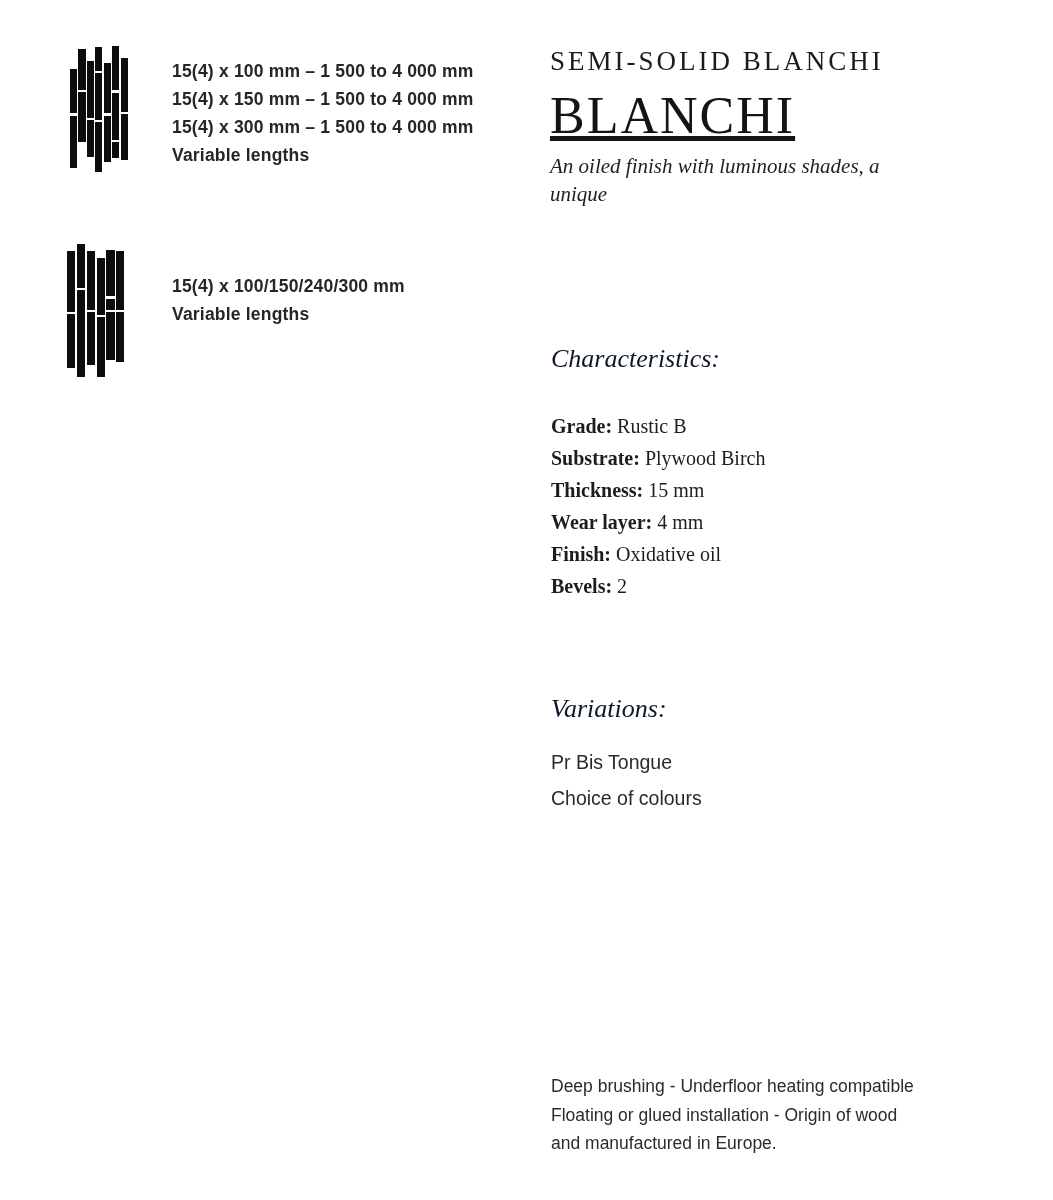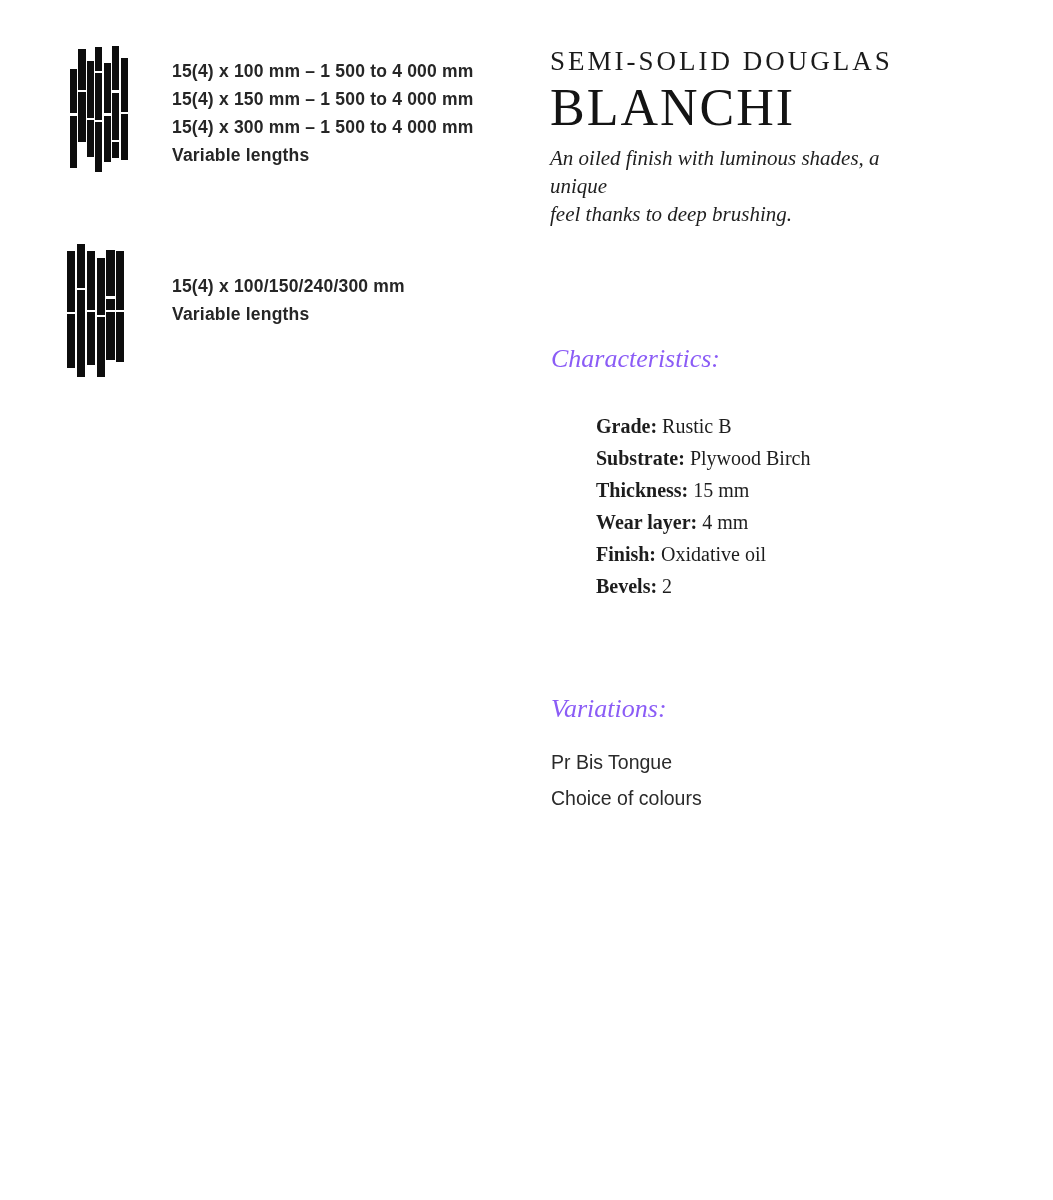--- a/index.html
+++ b/index.html
@@ -17,27 +17,27 @@
   .icon-2 { left:67px; top:243px; width:59px; height:144px; }
   .plank-bar { position:absolute; background:#0d0d0d; }
   
   .spec-block { position:absolute; color:#262626; font-size:17.5px; line-height:28px; letter-spacing:0.2px;font-weight:bold; }
   .spec-1 { left:172px; top:57px; }
   .spec-2 { left:172px; top:272px; }
   .spec-line { white-space:nowrap; }
   .spec-note { white-space:nowrap; }
   .header-block { position:absolute; left:550px; top:45px; width:460px; }
   .category { font-family:"Liberation Serif", serif; font-size:27px; line-height:1.25; letter-spacing:3px; color:#1b1b1b; white-space:nowrap; }
-  .product-name { font-family:"Liberation Serif", serif; font-size:52px; line-height:1.05; letter-spacing:2px; margin-top:2px; color:#141414; white-space:nowrap; }
+  .product-name { font-family:"Liberation Serif", serif; font-size:52px; line-height:1.05; letter-spacing:2px; margin-top:10px; color:#141414; white-space:nowrap;text-decoration:underline; }
   .tagline { font-family:"Liberation Serif", serif; font-style:italic; font-size:21px; line-height:28px; margin-top:9px; color:#1f1f1f; width:380px; }
   .section { position:absolute; left:551px; width:440px; }
   .section-characteristics { top:342px; }
   .section-variations { top:692px; }
-  .section-heading { font-family:"Liberation Serif", serif; font-style:italic; font-size:26px; line-height:34px; color:#8b5cf6; }
-  .char-list { margin-top:34px;margin-left:45px; }
+  .section-heading { font-family:"Liberation Serif", serif; font-style:italic; font-size:26px; line-height:34px; color:#0f172a; }
+  .char-list { margin-top:34px; }
   .char-row { font-family:"Liberation Serif", serif; font-size:20px; line-height:32px; color:#1d1d1d; white-space:nowrap; }
   .char-label { font-weight:bold; }
   .char-value { margin-left:5px; }
   .variation-list { margin-top:18px; }
   .variation-item { font-size:19.5px; line-height:36px; color:#2a2a2a; white-space:nowrap; }
   .footer-block { position:absolute; left:551px; top:1072px; width:420px; font-size:17.5px; line-height:28.5px; color:#2b2b2b; }
 </style>
 </head>
 <body>
 
@@ -82,25 +82,24 @@
       <div class="plank-bar" style="left: 66.6667%; width: 14%; top: 47.9%; height: 33.3%; background: rgb(13, 13, 13);"></div>
       <div class="plank-bar" style="left: 83.3333%; width: 14%; top: 5.6%; height: 41%; background: rgb(13, 13, 13);"></div>
       <div class="plank-bar" style="left: 83.3333%; width: 14%; top: 47.9%; height: 34.7%; background: rgb(13, 13, 13);"></div>
     </div>
   <div class="spec-block spec-2">
     <div class="spec-line">15(4) x 100/150/240/300 mm</div>
     <div class="spec-note">Variable lengths</div>
   </div>
 
   <div class="header-block">
-    <div class="category">SEMI-SOLID DOUGLAS</div>
+    <div class="category">SEMI-SOLID BLANCHI</div>
     <div class="product-name">BLANCHI</div>
     <div class="tagline">
       <div>An oiled finish with luminous shades, a unique</div>
-      <div>feel thanks to deep brushing.</div>
     </div>
   </div>
 
   <div class="section section-characteristics">
     <div class="section-heading">Characteristics:</div>
     <div class="char-list">
       <div class="char-row">
         <span class="char-label">Grade:</span><span class="char-value">Rustic B</span>
       </div>
       <div class="char-row">
@@ -122,14 +121,19 @@
   </div>
 
   <div class="section section-variations">
     <div class="section-heading">Variations:</div>
     <div class="variation-list">
       <div class="variation-item">Pr Bis Tongue</div>
       <div class="variation-item">Choice of colours</div>
     </div>
   </div>
 
+  <div class="footer-block">
+    <div>Deep brushing - Underfloor heating compatible</div>
+    <div>Floating or glued installation - Origin of wood</div>
+    <div>and manufactured in Europe.</div>
+  </div>
 
 </div>
 
 </body></html>

